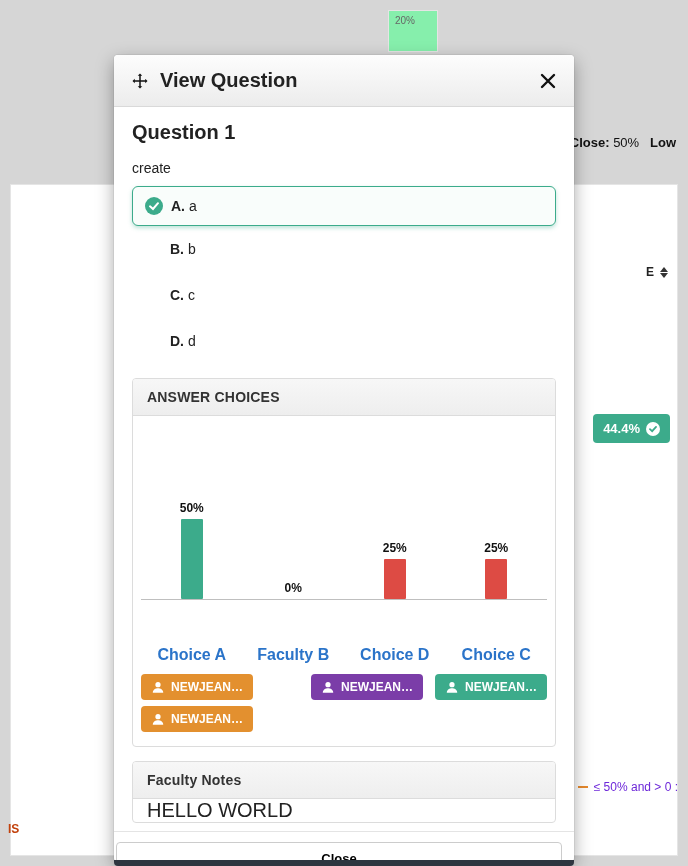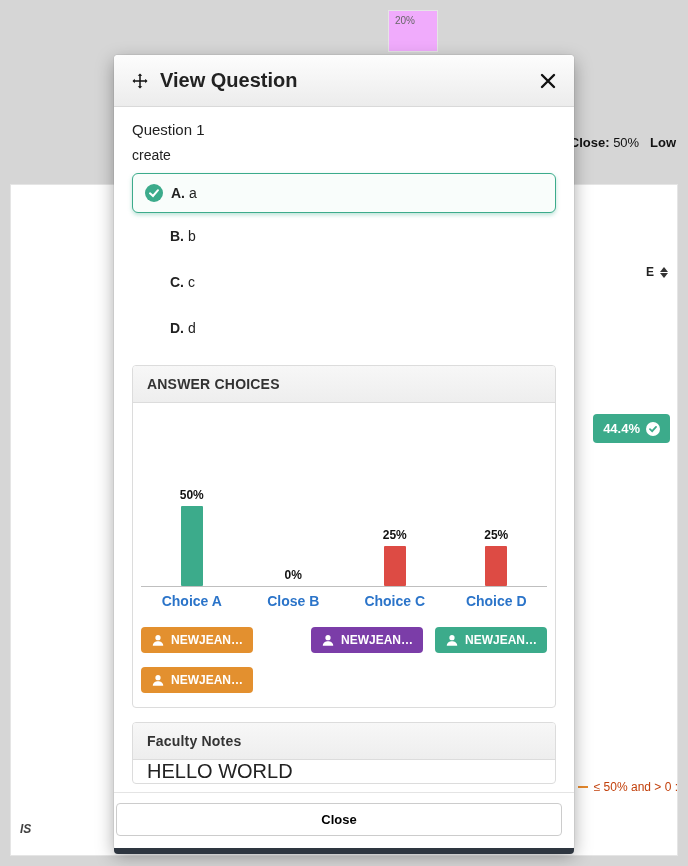--- a/index.html
+++ b/index.html
@@ -2,43 +2,43 @@
 <html><head>
 <meta charset="utf-8">
 <style>
   * { box-sizing: border-box; }
   html, body { margin:0; padding:0; font-family: -apple-system, "Segoe UI", Arial, sans-serif; }
   body { width:688px; height:866px; background:#d6d6d6; position:relative; overflow:hidden; color:#222; }
 
   
   .bg { position:absolute; inset:0; padding:0; }
   .bg .bg-page { position:absolute; left:10px; right:10px; top:184px; bottom:10px; background:#fff; border:1px solid #e5e5e5; }
-  .bg-pct-box { position:absolute; left:388px; top:10px; width:50px; height:42px; background:#f0abfc; border:1px solid #e5e5e5; font-size:10px; color:#666; padding:4px 6px; }
+  .bg-pct-box { position:absolute; left:388px; top:10px; width:50px; height:42px; background:#86efac; border:1px solid #e5e5e5; font-size:10px; color:#666; padding:4px 6px; }
   .bg-stats { position:absolute; right:12px; top:135px; font-size:13px; font-weight:400; color:#111; white-space:nowrap; }
   .bg-stats b { font-weight:700; }
   .bg-col-head { position:absolute; right:20px; top:265px; font-size:12px; font-weight:700; color:#222; display:flex; align-items:center; gap:6px;}
   .sort-icon { display:inline-flex; flex-direction:column; line-height:0; gap:1px;}
   .sort-icon svg { display:block; }
   .bg-badge { position:absolute; right:18px; top:414px; background:#3cab8b; color:#fff; font-size:13px; font-weight:600; padding:7px 10px; border-radius:4px; display:flex; align-items:center; gap:6px;}
-  .bg-legend { position:absolute; right:10px; top:780px; font-size:12px; color:#c2410c; display:flex; align-items:center; gap:6px; }
+  .bg-legend { position:absolute; right:10px; top:780px; font-size:12px; color:#6d28d9; display:flex; align-items:center; gap:6px; }
   .bg-legend .dash { width:10px; height:2px; background:#e78a2e; display:inline-block; }
-  .bg-is { position:absolute; left:20px; top:822px; font-size:12px; font-weight:700; color:#404040;font-style:italic; }
+  .bg-is { position:absolute; left:8px; top:822px; font-size:12px; font-weight:700; color:#c2410c; }
 
   
   .overlay { position:absolute; inset:0; display:flex; justify-content:center; padding-top:55px; pointer-events:none; }
   .modal { width:460px; background:#fff; border-radius:4px; box-shadow:0 6px 18px rgba(0,0,0,0.35), 0 0 0 1px rgba(0,0,0,0.05); pointer-events:auto; display:flex; flex-direction:column; overflow:hidden; }
   .modal-footer-shadow { height:6px; background:#2e3640; border-radius:0 0 4px 4px; margin-top:-2px; width:460px; pointer-events:auto; }
 
   .modal-header { padding:14px 16px; display:flex; align-items:center; border-bottom:1px solid #d9d9d9; background:linear-gradient(#fdfdfd,#ececec); }
   .modal-header .title { font-size:20px; font-weight:700; flex:1; margin-left:10px; }
   .icon-btn { width:20px; height:20px; display:inline-flex; align-items:center; justify-content:center; color:#111; }
   .close-btn { cursor:pointer; }
 
   .modal-body { padding:14px 18px 8px 18px; }
-  .q-heading { font-size:15px; font-weight:400; margin-bottom:9px; }
+  .q-heading { font-size:20px; font-weight:700; margin-bottom:16px; }
   .q-text { font-size:14px; }
 
   .choices { margin-top:10px; }
   .choice { display:flex; align-items:center; padding:14px 12px; font-size:14px; }
   .choice.correct { border:1px solid #3cab8b; border-radius:6px; box-shadow:0 2px 4px rgba(60,171,139,0.35); background:#f9fdfb; padding:10px 12px; }
   .choice .check { width:18px; height:18px; display:inline-flex; align-items:center; justify-content:center; margin-right:8px; color:#fff; }
   .choice.correct .check svg { display:block; }
   .choice:not(.correct) .check { visibility:hidden; }
   .choice .label { font-weight:700; margin-right:4px; }
 
@@ -48,25 +48,25 @@
 
   
   .chart-wrap { padding:14px 8px; }
   .chart { display:flex; align-items:flex-end; height:170px; border-bottom:1px solid #bfbfbf; }
   .chart-col { flex:1; display:flex; flex-direction:column; align-items:center; justify-content:flex-end; }
   .bar-label { font-size:12px; font-weight:700; margin-bottom:4px; color:#111;}
   .bar { width:22px; border-radius:1px; }
   .bar.green { background:#3cab8b; }
   .bar.red   { background:#dd4b44; }
   .chart-axis { display:flex; }
-  .chart-axis .axis-label { flex:1; text-align:center; font-size:14px; color:#2b74c9; padding:6px 0 10px 0; font-weight:600; }
+  .chart-axis .axis-label { flex:1; text-align:center; font-size:16px; color:#2b74c9; padding:6px 0 10px 0; font-weight:600;margin-top:40px; }
 
   .chips-row { display:flex; gap:12px; }
   .chips-col { flex:1; display:flex; flex-direction:column; gap:6px; }
-  .chip { display:flex; align-items:center; gap:6px; color:#fff; font-size:12px; font-weight:600; padding:6px 10px; border-radius:4px; max-width:100%; overflow:hidden;margin-top:8px; }
+  .chip { display:flex; align-items:center; gap:6px; color:#fff; font-size:12px; font-weight:600; padding:6px 10px; border-radius:4px; max-width:100%; overflow:hidden; }
   .chip.orange { background:#e3902f; }
   .chip.purple { background:#7b3da8; }
   .chip.green  { background:#3cab8b; }
   .chip svg { flex-shrink:0; }
   .chip span { white-space:nowrap; overflow:hidden; text-overflow:ellipsis; }
 
   .modal-footer { border-top:1px solid #e4e4e4; padding:10px 12px 14px 2px; }
   .close-button { width:100%; border:1px solid #ccc; background:#fff; border-radius:4px; padding:8px 0; font-size:13px; font-weight:600; cursor:pointer; }
 </style>
 </head>
@@ -169,23 +169,23 @@
                   <div class="bar-label">25%</div>
                   <div class="bar red" style="height:40px"></div>
                 </div>
                 <div class="chart-col">
                   <div class="bar-label">25%</div>
                   <div class="bar red" style="height:40px"></div>
                 </div>
               </div>
           <div class="chart-axis" id="chart-axis">
                 <div class="axis-label">Choice A</div>
-                <div class="axis-label">Close B</div>
+                <div class="axis-label">Faculty B</div>
+                <div class="axis-label">Choice D</div>
                 <div class="axis-label">Choice C</div>
-                <div class="axis-label">Choice D</div>
               </div>
           <div class="chips-row" id="chips-row">
                 <div class="chips-col">
                   <div class="chip orange">
                     <svg width="14" height="14" viewBox="0 0 24 24" fill="#fff">
                       <circle cx="12" cy="8" r="4.5"></circle>
                       <path d="M3 22 C3 16 8 14 12 14 C16 14 21 16 21 22 Z"></path>
                     </svg>
                     <span>NEWJEAN…</span>
                   </div>

